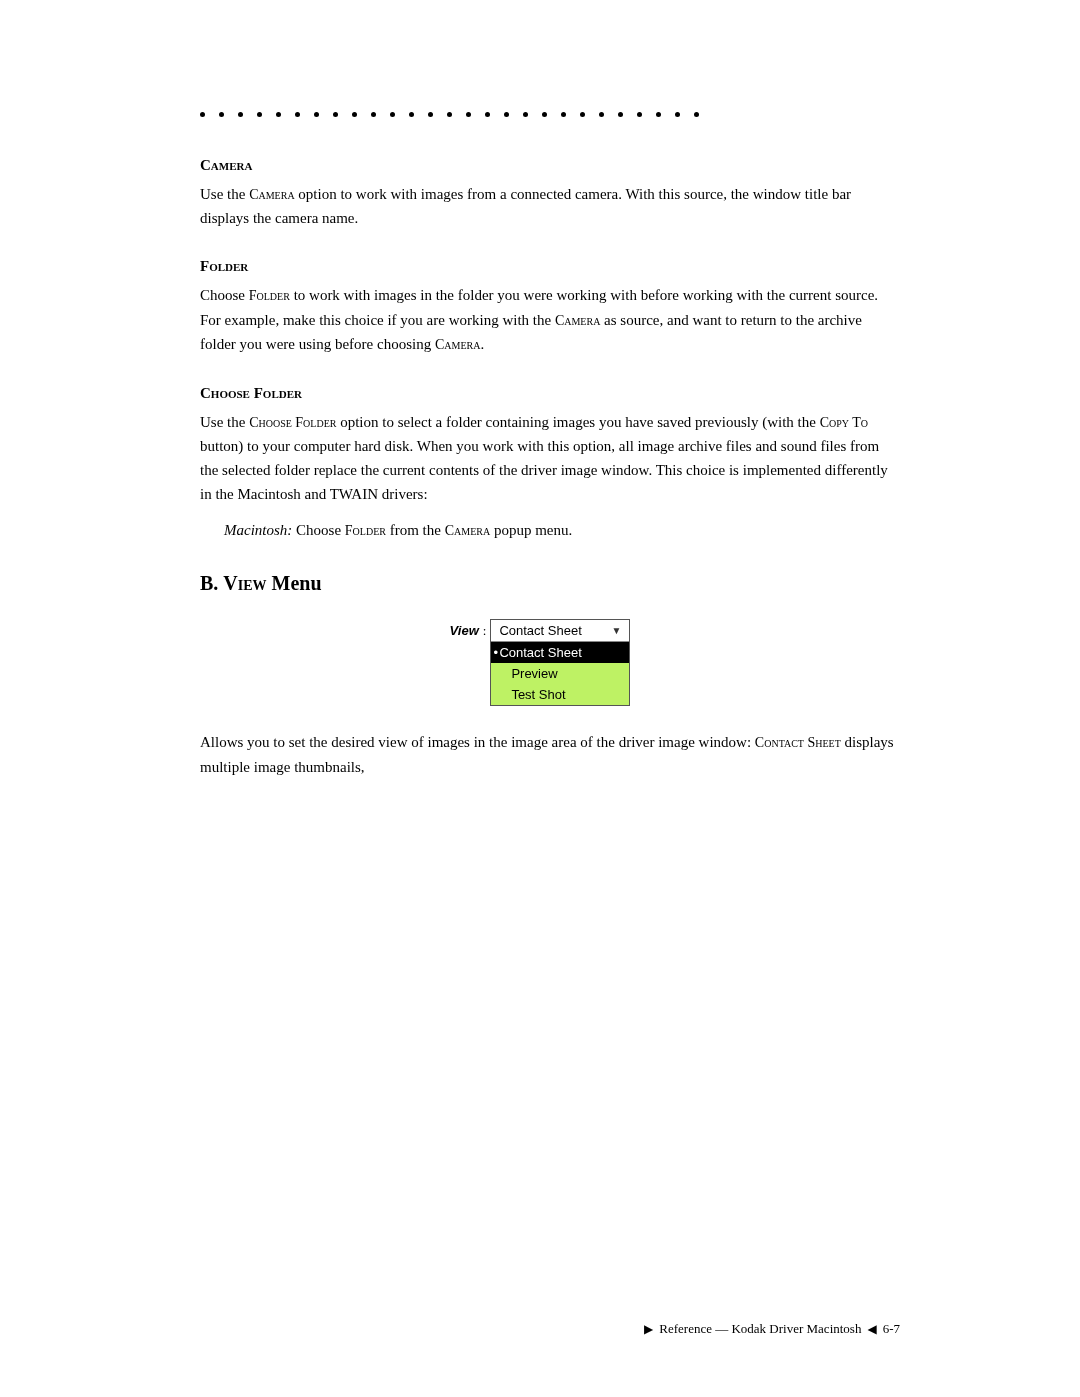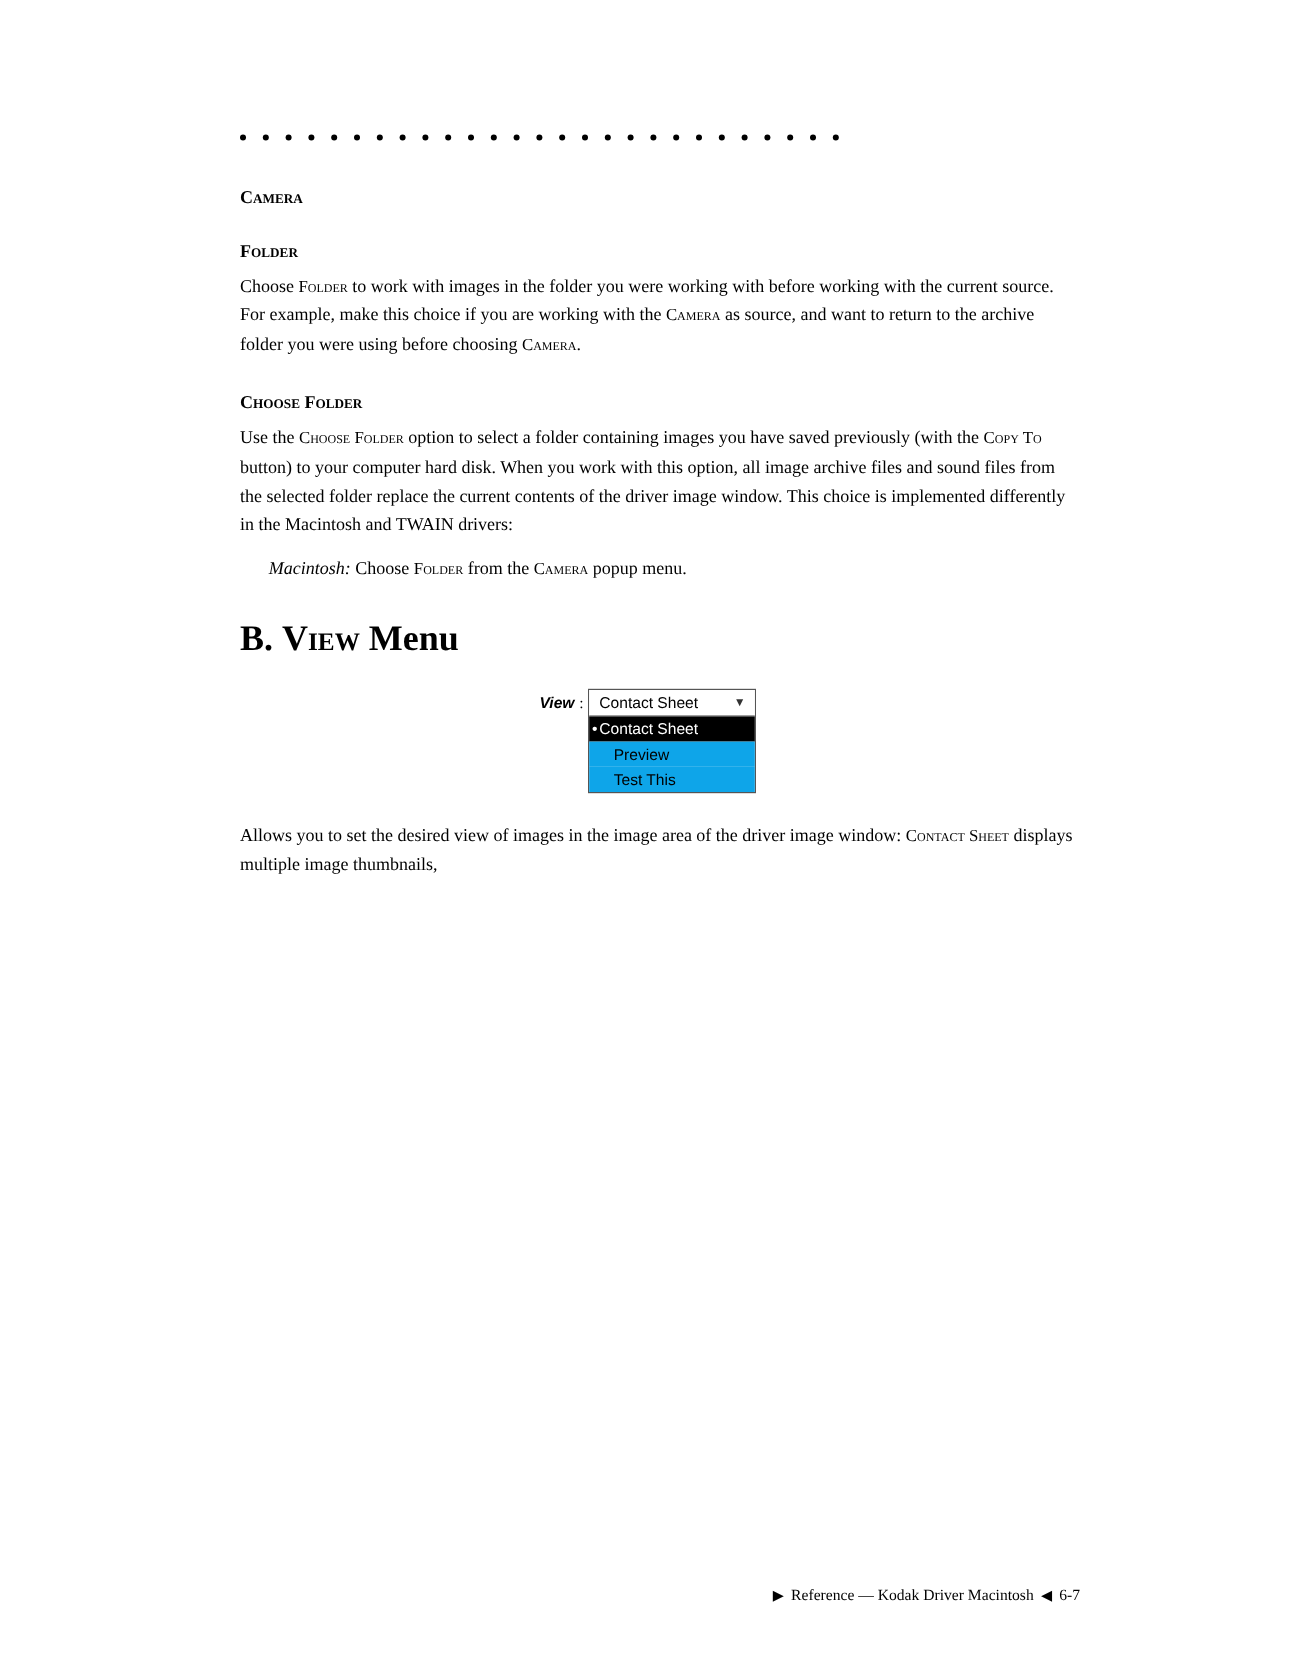--- a/index.html
+++ b/index.html
@@ -69,21 +69,21 @@
       font-style: italic;
       margin-left: 24px;
     }
 
     .small-caps-inline {
       font-variant: small-caps;
       font-size: 14px;
     }
 
     .view-menu-heading {
-      font-size: 30px;
+      font-size: 20px;
       font-weight: bold;
       font-family: Georgia, serif;
       margin-top: 30px;
       margin-bottom: 24px;
     }
 
     .view-menu-heading .b-prefix {
       font-variant: normal;
       font-weight: bold;
     }
@@ -139,21 +139,21 @@
     }
 
     .menu-item.selected::before {
       content: '•';
       position: absolute;
       left: 2px;
       color: #fff;
     }
 
     .menu-item.normal {
-      background: #0ea5e9;
+      background: #bef264;
       color: #000;
     }
 
     .menu-outer {
       display: flex;
       align-items: flex-start;
     }
 
     .menu-view-label {
       font-size: 13px;
@@ -217,20 +217,23 @@
     <span class="dot"></span>
     <span class="dot"></span>
     <span class="dot"></span>
     <span class="dot"></span>
     <span class="dot"></span>
   </div>
 
   <div class="section">
     <div class="section-title">
       <span class="small-caps">Camera</span>
+    </div>
+    <div class="section-body">
+      Use the <span class="small-caps-inline">Camera</span> option to work with images from a connected camera. With this source, the window title bar displays the camera name.
     </div>
   </div>
 
   <div class="section">
     <div class="section-title">
       <span class="small-caps">Folder</span>
     </div>
     <div class="section-body">
       Choose <span class="small-caps-inline">Folder</span> to work with images in the folder you were working with before working with the current source. For example, make this choice if you are working with the <span class="small-caps-inline">Camera</span> as source, and want to return to the archive folder you were using before choosing <span class="small-caps-inline">Camera</span>.
     </div>
@@ -257,21 +260,21 @@
       <div class="menu-outer">
         <div class="menu-view-label">View</div>
         <span style="font-size:13px; padding-top:4px; margin-right:4px;">:</span>
         <div class="menu-dropdown-area">
           <div class="menu-top-bar">
             <span class="menu-top-text">Contact Sheet</span>
             <span class="menu-arrow">▼</span>
           </div>
           <div class="menu-item selected">Contact Sheet</div>
           <div class="menu-item normal">Preview</div>
-          <div class="menu-item normal">Test This</div>
+          <div class="menu-item normal">Test Shot</div>
         </div>
       </div>
     </div>
 
     <div class="bottom-text">
       Allows you to set the desired view of images in the image area of the driver image window: <span class="small-caps-inline">Contact Sheet</span> displays multiple image thumbnails,
     </div>
   </div>
 
   <div class="footer">

